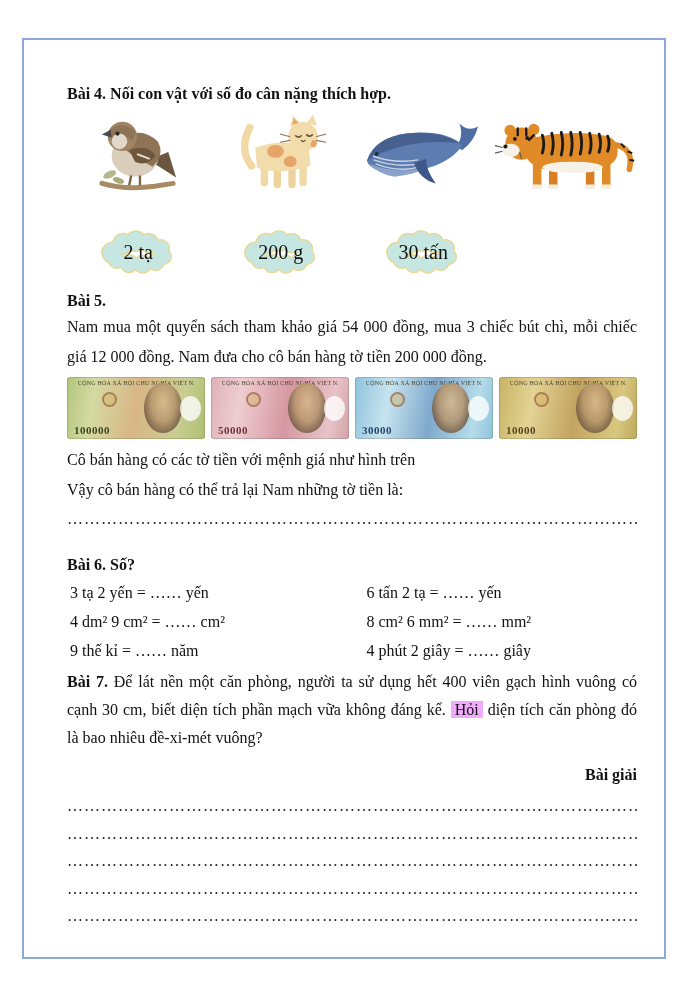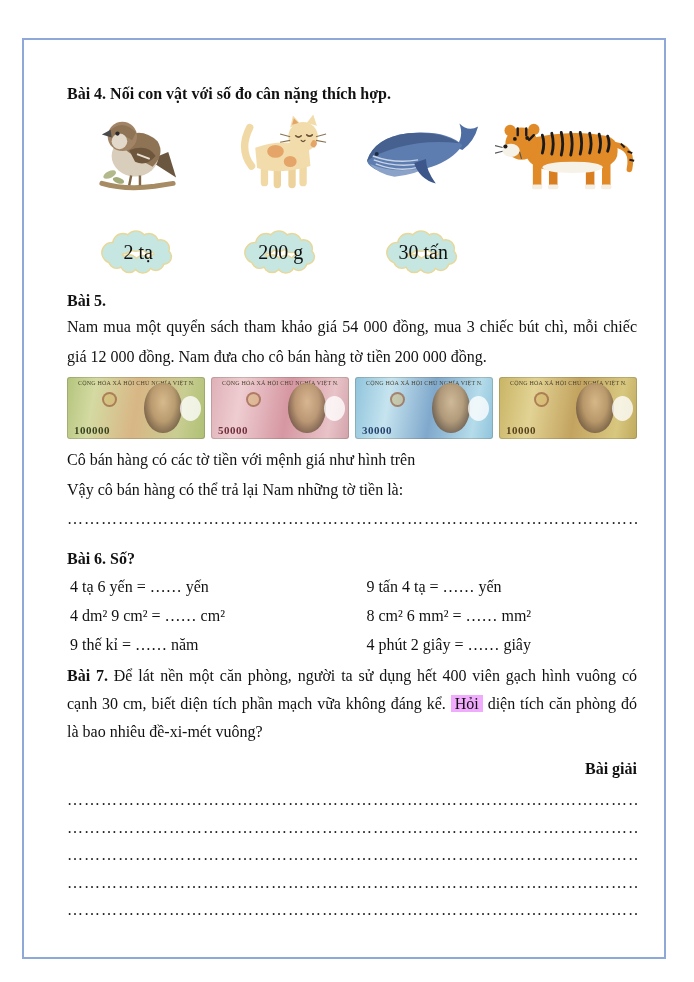--- a/index.html
+++ b/index.html
@@ -76,21 +76,21 @@
   .note-10k  .note-denom { color: #58431d; }
   .cap { line-height: 30px; }
   .cap-wrap { margin-top: 6px; }
   
   .dotted {
     height: 27px; line-height: 27px;
     overflow: hidden; white-space: nowrap;
     letter-spacing: 1px; color: #222;
   }
   
-  .h6 { margin-top: 14px; line-height: 26px; }
+  .h6 { margin-top: 20px; line-height: 26px; }
   .conv-grid { display: grid; grid-template-columns: 52% 48%; line-height: 29px; }
   .conv-cell { padding-left: 3px; }
   
   .p7 { margin-top: 3px; line-height: 28px; text-align: justify; }
   .p7 b { font-weight: bold; }
   .hl { background: #f0abfc; padding: 0 4px; }
   .solution-title { text-align: right; font-weight: bold; line-height: 28px; margin-top: 9px; }
   .answer-lines { margin-top: 3px; }
   .answer-lines .dotted { height: 27.5px; line-height: 27.5px; }
   .defs-hidden { position: absolute; width: 0; height: 0; overflow: hidden; }
@@ -271,22 +271,22 @@
   </div>
 
   <div class="cap-wrap">
     <p class="cap">Cô bán hàng có các tờ tiền với mệnh giá như hình trên</p>
     <p class="cap">Vậy cô bán hàng có thể trả lại Nam những tờ tiền là:</p>
   </div>
   <div class="dotted">………………………………………………………………………………………………………………………………</div>
 
   <div class="ex-title h6">Bài 6. Số?</div>
   <div class="conv-grid">
-    <div class="conv-cell">4 tạ 6 yến = …… yến</div>
-    <div class="conv-cell">9 tấn 4 tạ = …… yến</div>
+    <div class="conv-cell">3 tạ 2 yến = …… yến</div>
+    <div class="conv-cell">6 tấn 2 tạ = …… yến</div>
     <div class="conv-cell">4 dm² 9 cm² = …… cm²</div>
     <div class="conv-cell">8 cm² 6 mm² = …… mm²</div>
     <div class="conv-cell">9 thế kỉ = …… năm</div>
     <div class="conv-cell">4 phút 2 giây = …… giây</div>
   </div>
 
   <p class="p7"><b>Bài 7.</b><span> Để lát nền một căn phòng, người ta sử dụng hết 400 viên gạch hình vuông có cạnh 30 cm, biết diện tích phần mạch vữa không đáng kể. </span><span class="hl">Hỏi</span><span> diện tích căn phòng đó là bao nhiêu đề-xi-mét vuông?</span></p>
 
   <div class="solution-title">Bài giải</div>
 

